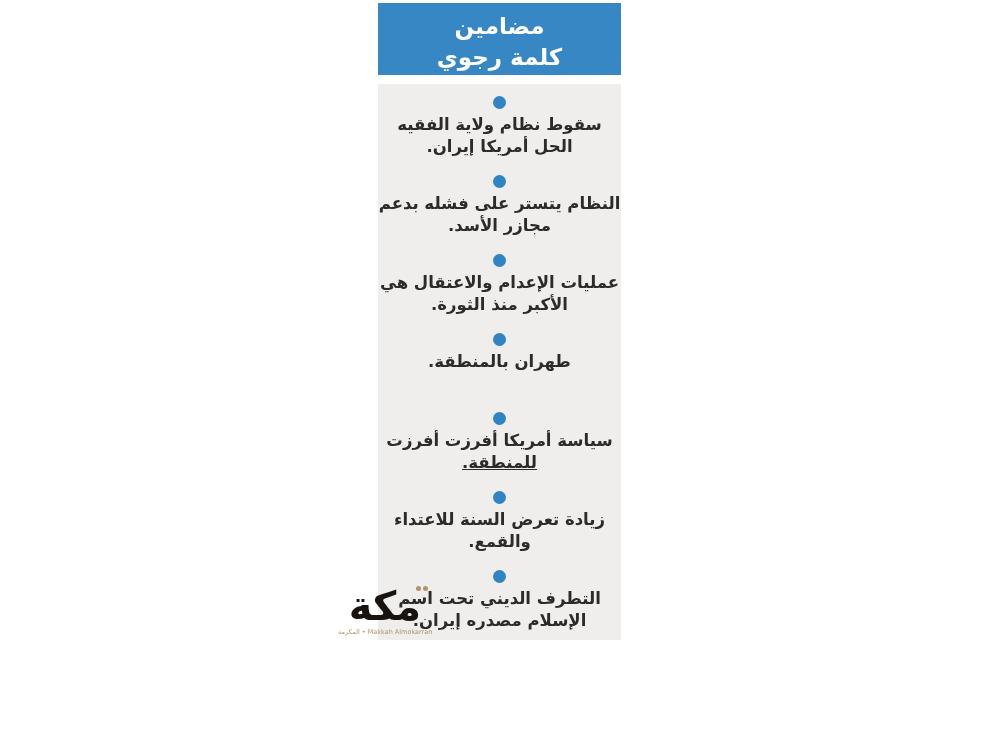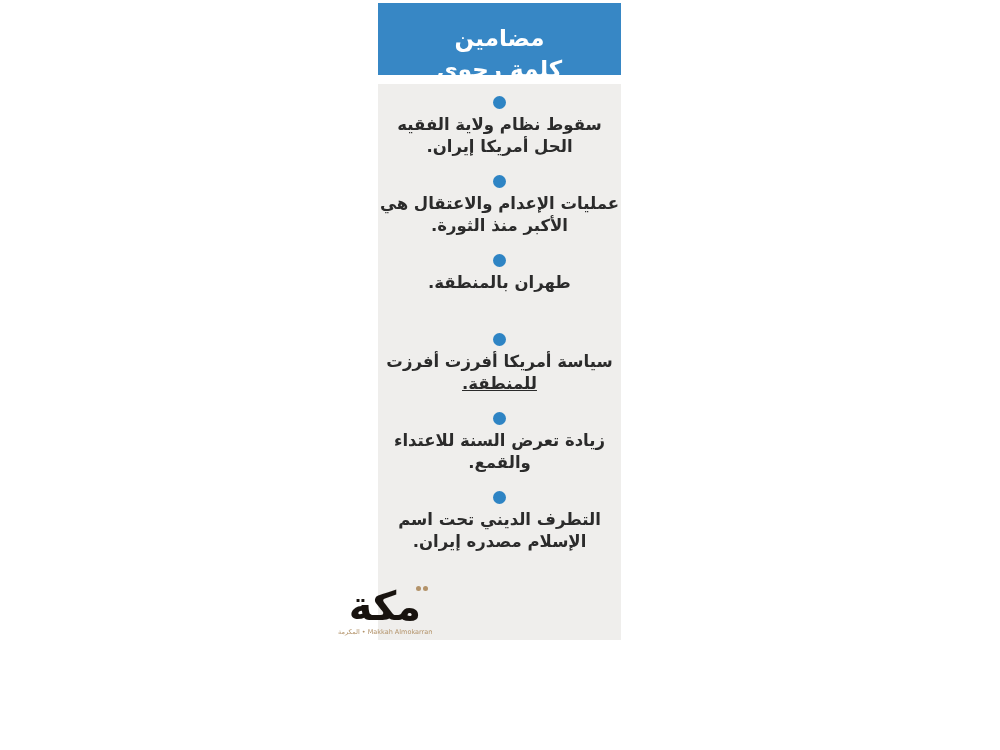--- a/index.html
+++ b/index.html
@@ -25,21 +25,21 @@
   }
   .card-header {
     height: 72px;
     background: var(--header-bg, #3787c5);
     color: var(--header-text, #ffffff);
     text-align: center;
     direction: rtl;
     font-weight: bold;
     font-size: 23px;
     line-height: 31px;
-    padding-top: 20px;
+    padding-top: 8px;
     box-sizing: border-box;
   }
   .card-body {
     margin-top: 9px;
     background: var(--body-bg, #efeeec);
     height: 556px;
     padding-top: 12px;
     box-sizing: border-box;
   }
   .item {
@@ -113,20 +113,25 @@
     </div>
 
     <div class="card-body">
 
       <div class="item">
         <div class="dot"></div>
         <div class="line">سقوط نظام ولاية الفقيه</div>
         <div class="line">الحل أمريكا إيران.</div>
       </div>
 
+      <div class="item">
+        <div class="dot"></div>
+        <div class="line">النظام يتستر على فشله بدعم</div>
+        <div class="line">مجازر الأسد.</div>
+      </div>
 
       <div class="item">
         <div class="dot"></div>
         <div class="line">عمليات الإعدام والاعتقال هي</div>
         <div class="line">الأكبر منذ الثورة.</div>
       </div>
 
       <div class="item">
         <div class="dot"></div>
         <div class="line">طهران بالمنطقة.</div>

